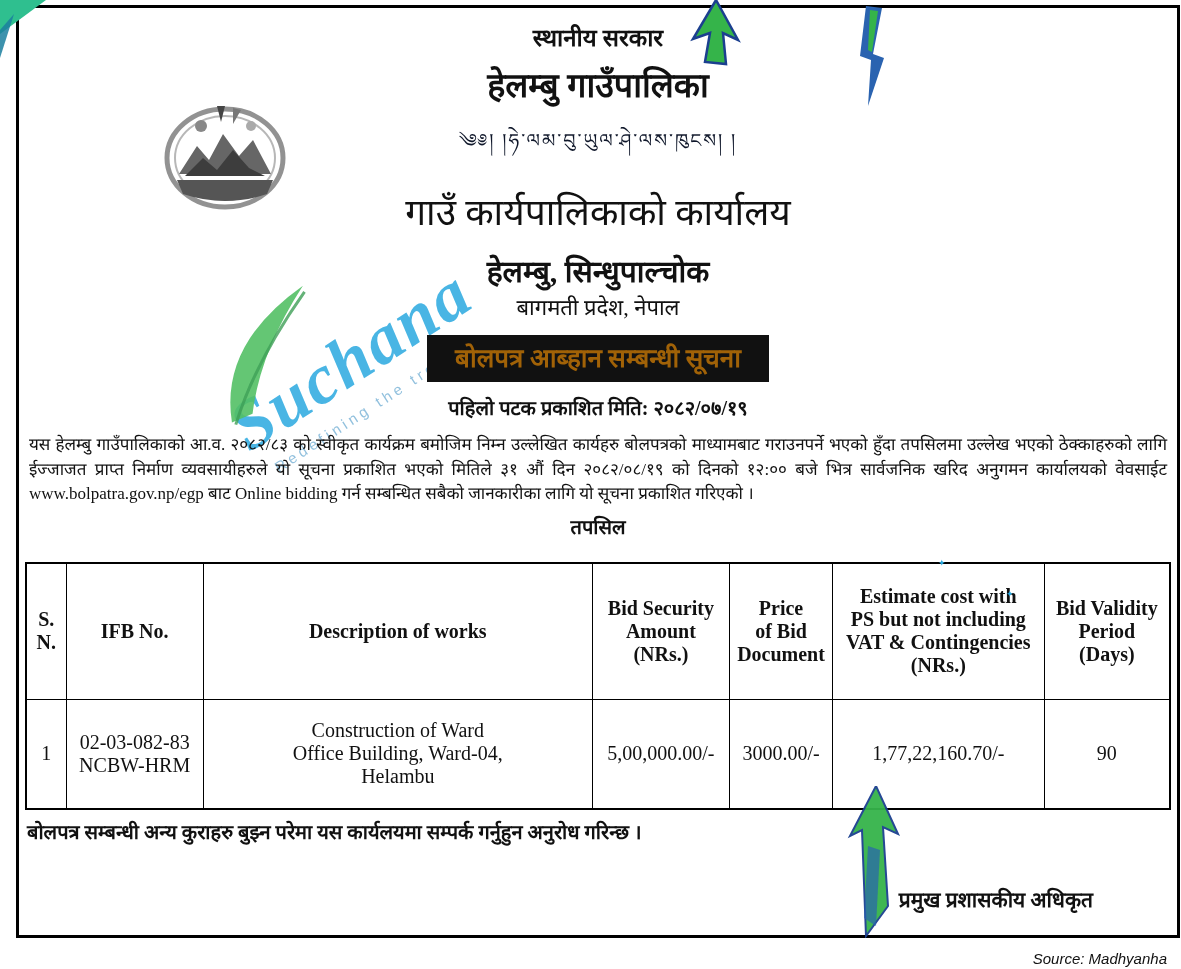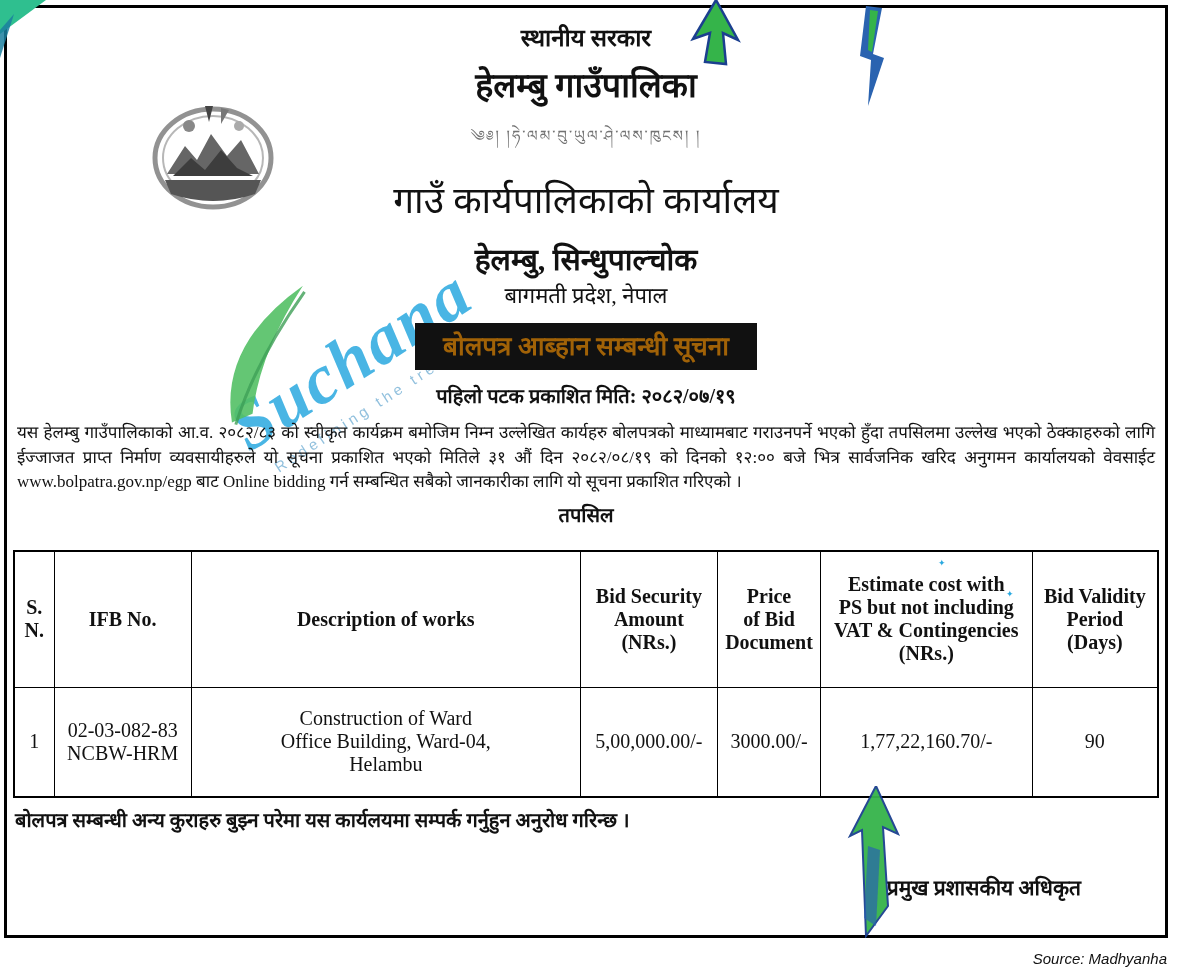--- a/index.html
+++ b/index.html
@@ -3,28 +3,28 @@
 <meta charset="utf-8">
 <style>
   * { margin:0; padding:0; box-sizing:border-box; }
   html,body { background:#e8e8e8; }
   .sheet {
     position:relative; width:1181px; height:969px; background:#ffffff;
     font-family:"Liberation Serif", serif; color:#111; overflow:hidden;
     margin:0 auto;
   }
   .frame {
-    position:absolute; left:4px; top:5px; width:1164px; height:933px;
+    position:absolute; left:16px; top:5px; width:1164px; height:933px;
     border:3px solid #000; padding:6px 6px 0 6px; z-index:1;
   }
   .center { text-align:center; }
   
   .gov-line   { margin-top:6px;  font-size:24px; font-weight:bold; }
   .muni-line  { margin-top:8px;  font-size:34px; font-weight:bold; }
-  .tib-line   { margin-top:12px; font-size:15px; letter-spacing:2px; color:#737373; }
+  .tib-line   { margin-top:12px; font-size:19px; letter-spacing:2px; color:#0f172a; }
   .office-line{ margin-top:12px;  font-size:37px; font-weight:normal; }
   .addr1      { margin-top:14px; font-size:30px; font-weight:bold; }
   .addr2      { margin-top:0;  font-size:22px; }
   .banner-wrap{ margin-top:14px; }
   .banner {
     display:inline-block; background:#111; color:#a16207; font-weight:bold;
     font-size:26px; padding:8px 28px; line-height:1.2;
   }
   .published  { margin-top:12px; font-size:20px; font-weight:bold; }
   

